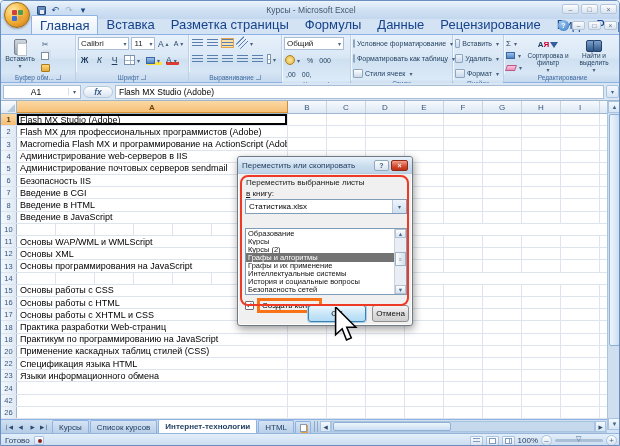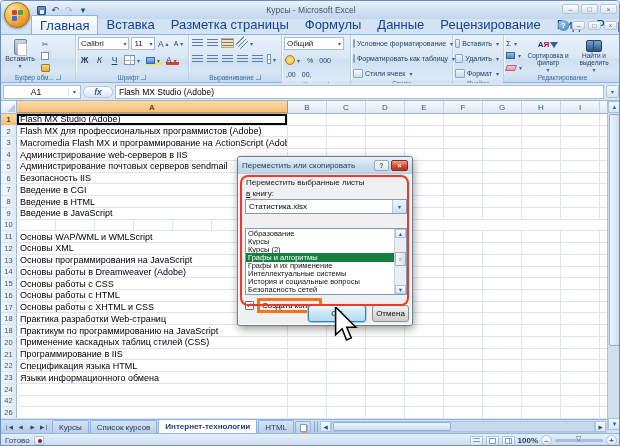--- a/index.html
+++ b/index.html
@@ -139,21 +139,21 @@
   .hbtn { width:11px; height:11px; margin-bottom:1px; font-size:5.5px; color:#2c4a6e; display:flex; align-items:center; justify-content:center;
     background:linear-gradient(#f3f8fd,#d7e5f4); border:1px solid #a9c4e0; }
   .htrack { flex:1; height:11px; margin-bottom:1px; background:#c6d8ec; border:1px solid #a9c4e0; position:relative; }
   .hthumb { position:absolute; left:1px; top:0; width:118px; height:9px; background:linear-gradient(#eef5fc,#cbdef2); border:1px solid #8fb0d4; border-radius:2px; }
 
   
   .status { position:absolute; top:432px; left:0; width:620px; height:14px; background:linear-gradient(#e3eefa,#c8dbf0);
     border-top:1px solid #95b5da; display:flex; align-items:center; font-size:8px; color:#29425e; padding:0 4px; gap:4px; }
   .macro-ico { width:10px; height:9px; background:linear-gradient(#fdfdfd,#d8e2ee); border:1px solid #a9c4e0; border-radius:1px; position:relative; }
   .macro-ico::after { content:""; position:absolute; left:3px; top:2px; width:4px; height:4px; border-radius:50%; background:#8b2020; }
-  .st-right { margin-left:auto; display:flex; align-items:center; gap:3px;font-weight:bold; }
+  .st-right { margin-left:auto; display:flex; align-items:center; gap:3px; }
   .viewbtn { width:13px; height:10px; background:linear-gradient(#fdfdfd,#d8e2ee); border:1px solid #a9c4e0; border-radius:1px; display:flex; align-items:center; justify-content:center; }
   .viewbtn i { width:7px; height:6px; display:block; }
   .v-normal { background:repeating-linear-gradient(#7d9cc0 0 1px,transparent 1px 3px); }
   .v-page { background:#fff; border:1px solid #7d9cc0; }
   .v-break { background:linear-gradient(90deg,#fff 0 3px,#7d9cc0 3px 4px,#fff 4px); border:1px solid #7d9cc0; }
   .zbtn { width:11px; height:11px; border-radius:50%; background:linear-gradient(#fdfdfd,#d8e2ee); border:1px solid #a9c4e0;
     font-size:8px; line-height:9px; text-align:center; color:#44668c; }
   .ztrack { width:48px; height:3px; background:#aabfd6; border-radius:2px; position:relative; }
   .zthumb { position:absolute; left:21px; top:-4px; font-size:7px; color:#44668c; }
 
@@ -169,21 +169,21 @@
     background:linear-gradient(#f2a08c,#d44a2e 60%,#b83318); border:1px solid #8f2a14; border-radius:2px; }
   .dlg-label { position:absolute; left:8px; font-size:8px; color:#1a1a1a; white-space:nowrap; }
   .ak::first-letter { text-decoration:underline; }
   .dlg-combo { position:absolute; left:7px; top:42px; width:162px; height:15px; background:#fff; border:1px solid #7f9db9;
     display:flex; align-items:center; font-size:8px; padding-left:3px; }
   .dlg-combo-dd { margin-left:auto; width:14px; height:13px; background:linear-gradient(#eef4fb,#cfdfee); border-left:1px solid #b6c8dd;
     font-size:6px; color:#3a5a7c; display:flex; align-items:center; justify-content:center; }
   .dlg-list { position:absolute; left:7px; top:71px; width:162px; height:67px; background:#fff; border:1px solid #7f9db9; display:flex; }
   .litems { flex:1; display:flex; flex-direction:column; overflow:hidden; }
   .litem { flex:1; font-size:7.5px; color:#111; padding-left:2px; display:flex; align-items:center; white-space:nowrap; overflow:hidden; }
-  .litem.sel { background:#15803d; color:#fff; }
+  .litem.sel { background:#737373; color:#fff; }
   .lscroll { width:12px; background:#e9eef4; border-left:1px solid #c9d4e0; display:flex; flex-direction:column; }
   .lsbtn { height:9px; font-size:5.5px; color:#44668c; display:flex; align-items:center; justify-content:center;
     background:linear-gradient(#fdfdfd,#d8e2ee); border:1px solid #b3c3d4; }
   .lsthumb { height:14px; margin:14px 0 0 0; background:linear-gradient(90deg,#fdfdfd,#d4e0ec); border:1px solid #9fb3c8;
     font-size:5px; color:#7d93ab; display:flex; align-items:center; justify-content:center; }
   .lstrack { flex:1; }
   .dlg-check { position:absolute; left:7px; top:141px; display:flex; align-items:center; gap:3px; }
   .cbox { width:9px; height:9px; background:#fff; border:1px solid #707070; border-radius:1px; font-size:8px; line-height:8px;
     color:#2c628b; text-align:center; font-weight:bold; }
   .clabel { font-size:8px; border:3px solid #f97316; padding:0 2px; }
@@ -655,21 +655,20 @@
           <div class="gcell"></div>
           <div class="gcell"></div>
           <div class="gcell"></div>
           <div class="gcell"></div>
           <div class="gcell"></div>
           <div class="gcell"></div>
           <div class="gfill"></div>
         </div>
         <div class="grow">
           <div class="rh">14</div>
-          <div class="ca">Основы работы в Dreamweaver (Adobe)</div>
           <div class="gcell"></div>
           <div class="gcell"></div>
           <div class="gcell"></div>
           <div class="gcell"></div>
           <div class="gcell"></div>
           <div class="gcell"></div>
           <div class="gcell"></div>
           <div class="gcell"></div>
           <div class="gfill"></div>
         </div>
@@ -734,33 +733,20 @@
           <div class="gcell"></div>
           <div class="gcell"></div>
           <div class="gcell"></div>
           <div class="gcell"></div>
           <div class="gcell"></div>
           <div class="gfill"></div>
         </div>
         <div class="grow">
           <div class="rh">20</div>
           <div class="ca">Применение каскадных таблиц стилей (CSS)</div>
-          <div class="gcell"></div>
-          <div class="gcell"></div>
-          <div class="gcell"></div>
-          <div class="gcell"></div>
-          <div class="gcell"></div>
-          <div class="gcell"></div>
-          <div class="gcell"></div>
-          <div class="gcell"></div>
-          <div class="gfill"></div>
-        </div>
-        <div class="grow">
-          <div class="rh">21</div>
-          <div class="ca">Программирование в IIS</div>
           <div class="gcell"></div>
           <div class="gcell"></div>
           <div class="gcell"></div>
           <div class="gcell"></div>
           <div class="gcell"></div>
           <div class="gcell"></div>
           <div class="gcell"></div>
           <div class="gcell"></div>
           <div class="gfill"></div>
         </div>

